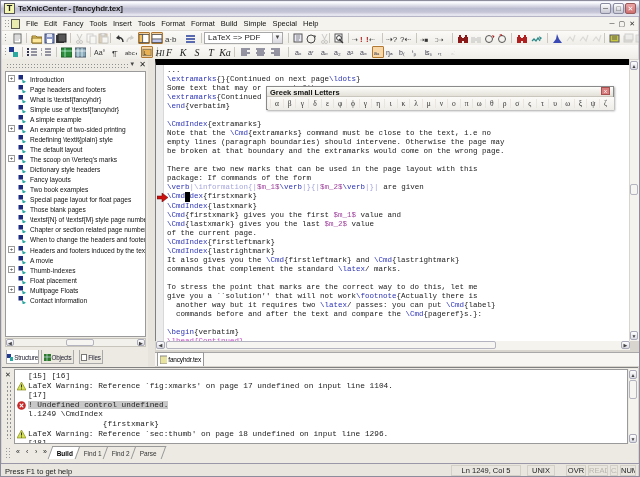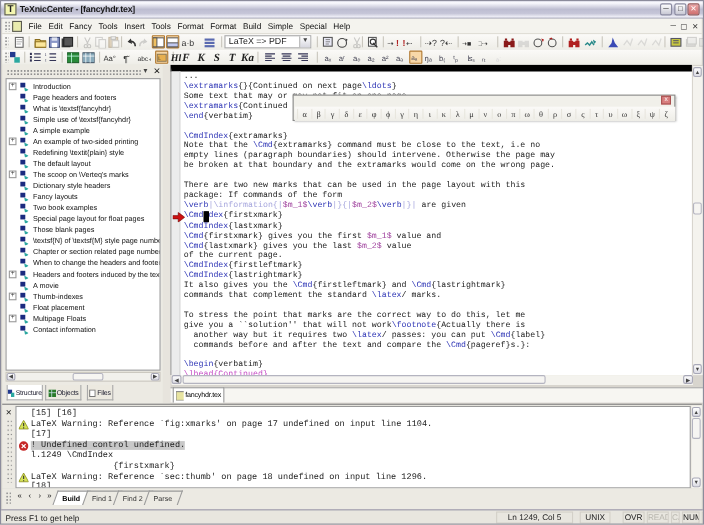--- a/index.html
+++ b/index.html
@@ -23,21 +23,21 @@
 #tb1{top:31px}
 #tb2{top:45px}
 .grip2{position:absolute;left:2px;top:2px;width:4px;height:10px;background-image:radial-gradient(circle,#9a9a9a 35%,transparent 40%);background-size:3px 3px}
 .ic{position:absolute;top:1px;width:12px;height:12px;display:flex;align-items:center;justify-content:center;font-size:9px}
 .ic svg{display:block}
 .sep{position:absolute;top:2px;width:1px;height:10px;background:#c9c6bd}
 .pressed{background:#f8d8a8;border:1px solid #b07830;border-radius:1px}
 .dim{opacity:0.35}
 #combo{position:absolute;left:202px;top:1px;width:79px;height:12px;background:#fff;border:1px solid #a8a8a8;font-size:8px;line-height:10px;padding-left:3px;color:#222}
 #combo .da{position:absolute;right:0;top:0;width:10px;height:10px;background:linear-gradient(#fefefe,#d8d8e0);border-left:1px solid #b0b0b0;font-size:6px;text-align:center;line-height:9px;color:#444}
-.lbtn{font-family:"Liberation Serif",serif;font-style:italic;font-weight:bold;font-size:10px;color:#222}
+.lbtn{font-family:"Liberation Serif",serif;font-style:italic;font-weight:normal;font-size:10px;color:#222}
 
 #lpane{left:2px;top:59px;width:152px;height:308px;background:#eceae3}
 #lphead{position:absolute;left:2px;top:2px;width:148px;height:9px}
 #lphead .dots{position:absolute;left:2px;top:2px;width:122px;height:6px;background-image:radial-gradient(circle,#8f8f8f 30%,transparent 36%);background-size:3px 3px}
 #lphead .x{position:absolute;right:6px;top:-1px;font-size:8px;color:#222}
 #lphead .v{position:absolute;right:18px;top:-1px;font-size:7px;color:#444}
 #tree{position:absolute;left:3px;top:12px;width:141px;height:266px;background:#fff;border:1px solid #9a9a9a;overflow:hidden}
 .ti{position:absolute;left:0;height:10px;font-size:6.6px;color:#111;white-space:nowrap;display:flex;align-items:center}
 .plus{position:absolute;width:7px;height:7px;border:1px solid #999;background:#fff;font-size:6px;line-height:5px;text-align:center;color:#333}
 .ticon{position:absolute;width:8px;height:8px}
@@ -707,20 +707,21 @@
     <div class="sbtn" style="right:0;top:0;width:9px;height:8px">▶</div>
     <div class="thumb" style="left:10px;top:0;width:330px;height:8px"></div>
   </div>
 <div class="abs" id="etabs">
     <div id="etab1"><svg width="9" height="9">
         <rect x="0" y="1" width="8" height="8" fill="#e8e4a0" stroke="#888"></rect>
       </svg>fancyhdr.tex</div>
   </div>
 
 <div class="abs" id="greek">
+ <div id="gtitle">Greek small Letters</div>
     <div id="gx">x</div>
  <div id="gbody">
       <span>α</span>
       <span>β</span>
       <span>γ</span>
       <span>δ</span>
       <span>ε</span>
       <span>φ</span>
       <span>ϕ</span>
       <span>γ</span>

